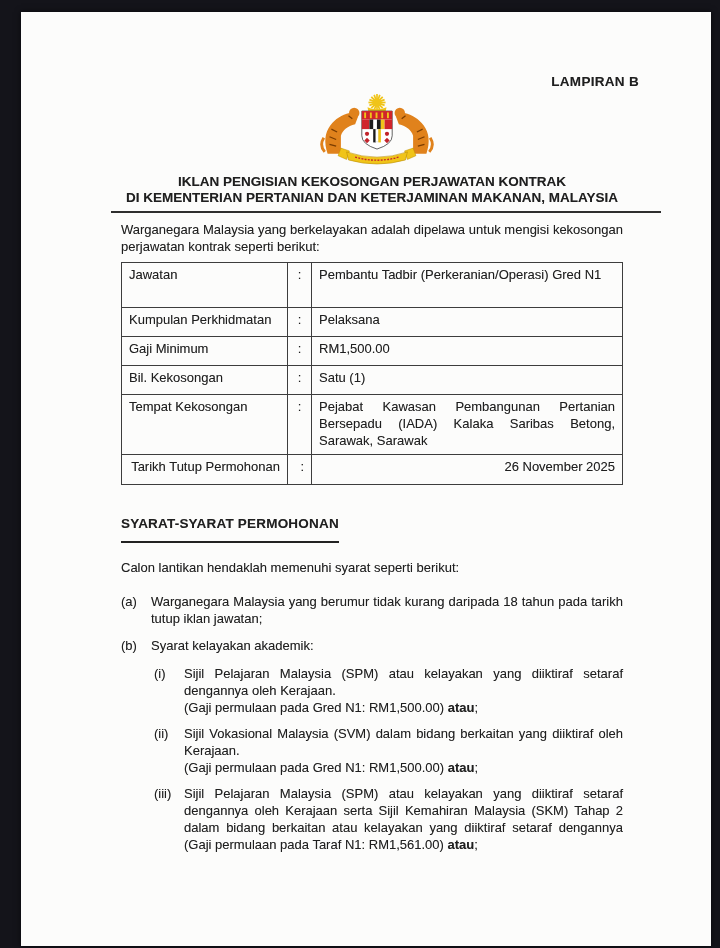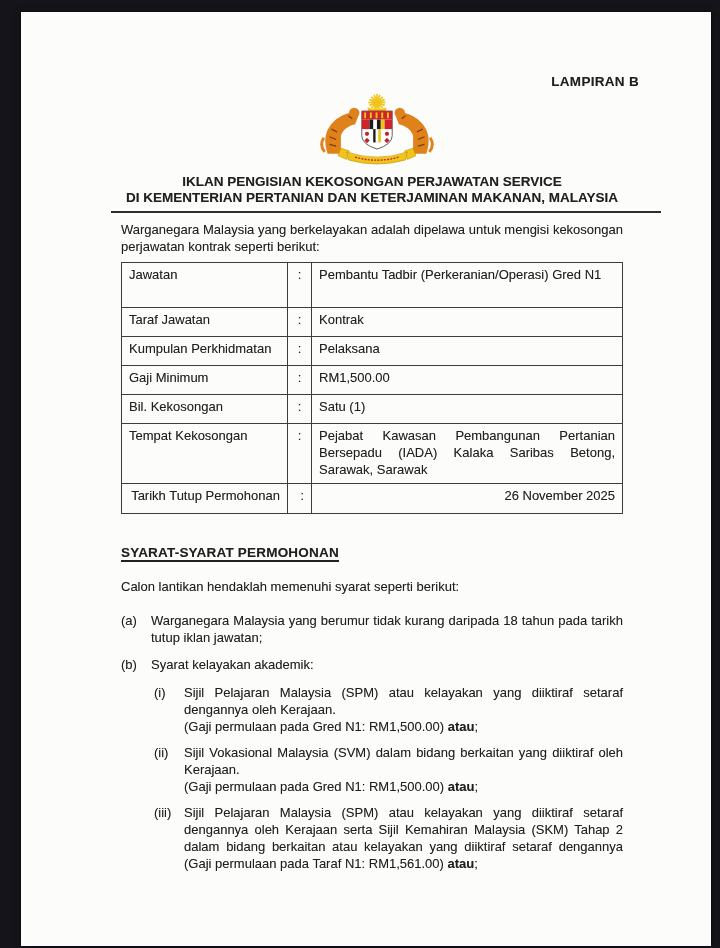--- a/index.html
+++ b/index.html
@@ -39,21 +39,21 @@
   }
   td.lbl { width:166px; }
   td.sep { width:24px; text-align:center; }
   td.val { text-align:justify;margin-left:44px; }
   tr.r1 td { height:45px; } tr.r2 td,tr.r3 td,tr.r4 td,tr.r5 td { height:29px; }
   tr.r6 td { height:60px; } tr.r7 td { height:30px;text-align:right; }
   .section-heading {
     margin-top:31px;
     font-weight:bold; font-size:13.5px; letter-spacing:.2px;
     display:inline-block;
-    border-bottom:2px solid #222; padding-bottom:0;
+    border-bottom:2px solid #222; padding-bottom:10px;
   }
   .req-intro { margin-top:16px; font-size:13px; line-height:17px; }
   .req-item { display:flex; font-size:13px; line-height:17px; }
   .req-item.a { margin-top:17px; }
   .req-item.b { margin-top:10px; }
   .marker { width:30px; flex-shrink:0; }
   .req-text { flex:1; text-align:justify; }
   .sub-list { margin-left:33px; }
   .academic-option { display:flex; font-size:13px; line-height:17px; margin-top:11px; }
   .academic-option + .academic-option { margin-top:9px; }
@@ -140,39 +140,34 @@
         <path d="M98,58 l-9,3 3,9 9,-4 z" fill="#f0c419" stroke="#b98a00" stroke-width="0.5"></path>
         <path d="M28,62 q32,11 64,0 l-2,8.5 q-30,8.5 -60,0 z" fill="#f0c419" stroke="#b98a00" stroke-width="0.6"></path>
         <path d="M37,67.5 q23,6.5 46,0" stroke="#c2242b" stroke-width="1.4" stroke-dasharray="2,1.4" fill="none"></path>
       </g>
     </svg>
   </div>
 
   <div class="content">
 
     <div class="title">
-      <div>IKLAN PENGISIAN KEKOSONGAN PERJAWATAN SERVICE</div>
+      <div>IKLAN PENGISIAN KEKOSONGAN PERJAWATAN KONTRAK</div>
       <div>DI KEMENTERIAN PERTANIAN DAN KETERJAMINAN MAKANAN, MALAYSIA</div>
     </div>
 
     <hr class="title-rule">
 
     <p class="intro">Warganegara Malaysia yang berkelayakan adalah dipelawa untuk mengisi kekosongan perjawatan kontrak seperti berikut:</p>
 
     <table class="vacancy">
       <tbody>
         <tr class="r1">
           <td class="lbl">Jawatan</td>
           <td class="sep">:</td>
           <td class="val">Pembantu Tadbir (Perkeranian/Operasi) Gred N1</td>
-        </tr>
-        <tr class="r2">
-          <td class="lbl">Taraf Jawatan</td>
-          <td class="sep">:</td>
-          <td class="val">Kontrak</td>
         </tr>
         <tr class="r3">
           <td class="lbl">Kumpulan Perkhidmatan</td>
           <td class="sep">:</td>
           <td class="val">Pelaksana</td>
         </tr>
         <tr class="r4">
           <td class="lbl">Gaji Minimum</td>
           <td class="sep">:</td>
           <td class="val">RM1,500.00</td>

